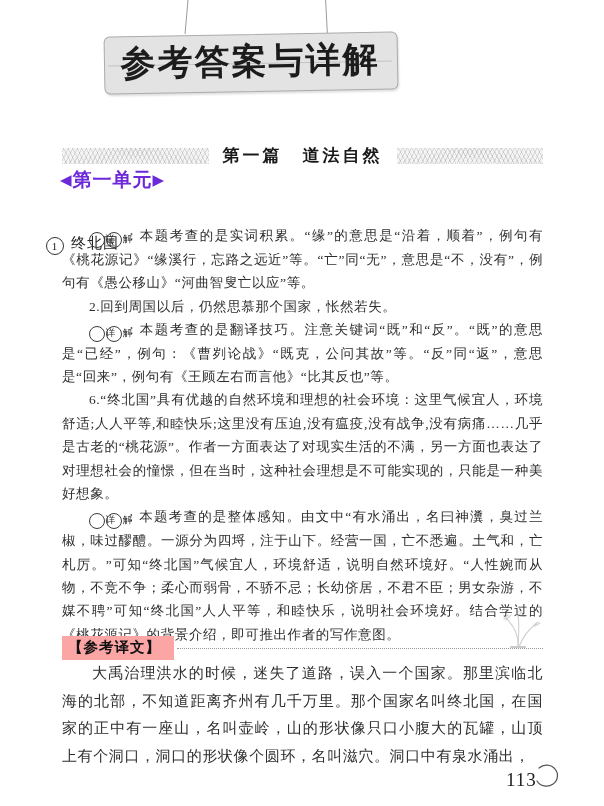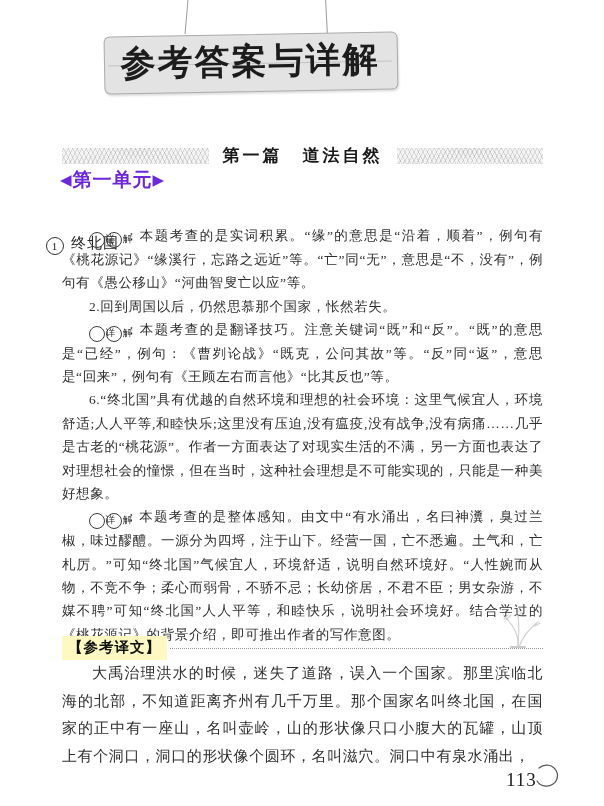--- a/index.html
+++ b/index.html
@@ -69,22 +69,22 @@
   .badge{white-space:nowrap;margin-right:1px;}
   .cc{
     display:inline-flex;align-items:center;justify-content:center;
     width:14px;height:14px;border:1px solid #3a3a3a;border-radius:50%;
     font-size:9.5px;letter-spacing:0;vertical-align:-2px;margin-right:1px;color:#2a2a2a;
   }
 
   
   .trans-row{position:absolute;left:62px;top:636px;width:481px;display:flex;align-items:center;}
   .trans-label{
-    background:#fef9c3;color:#111;font-weight:bold;font-size:14.5px;
-    padding:2px 6px 3px 6px;letter-spacing:1px;white-space:nowrap;
+    background:#fca5a5;color:#111;font-weight:bold;font-size:14.5px;
+    padding:2px 13px 3px 6px;letter-spacing:1px;white-space:nowrap;
   }
   .dotline{flex:1;border-top:1px dotted #9a9a9a;height:0;margin-left:3px;}
   .plant{position:absolute;right:-2px;top:-34px;opacity:0.55;}
   .trans-content{
     position:absolute;left:62px;top:660px;width:481px;
     font-size:15px;line-height:27.5px;letter-spacing:0.6px;
     text-align:justify;color:#2e2e2e;
   }
   .trans-content p{margin:0;text-indent:2em;}
 

